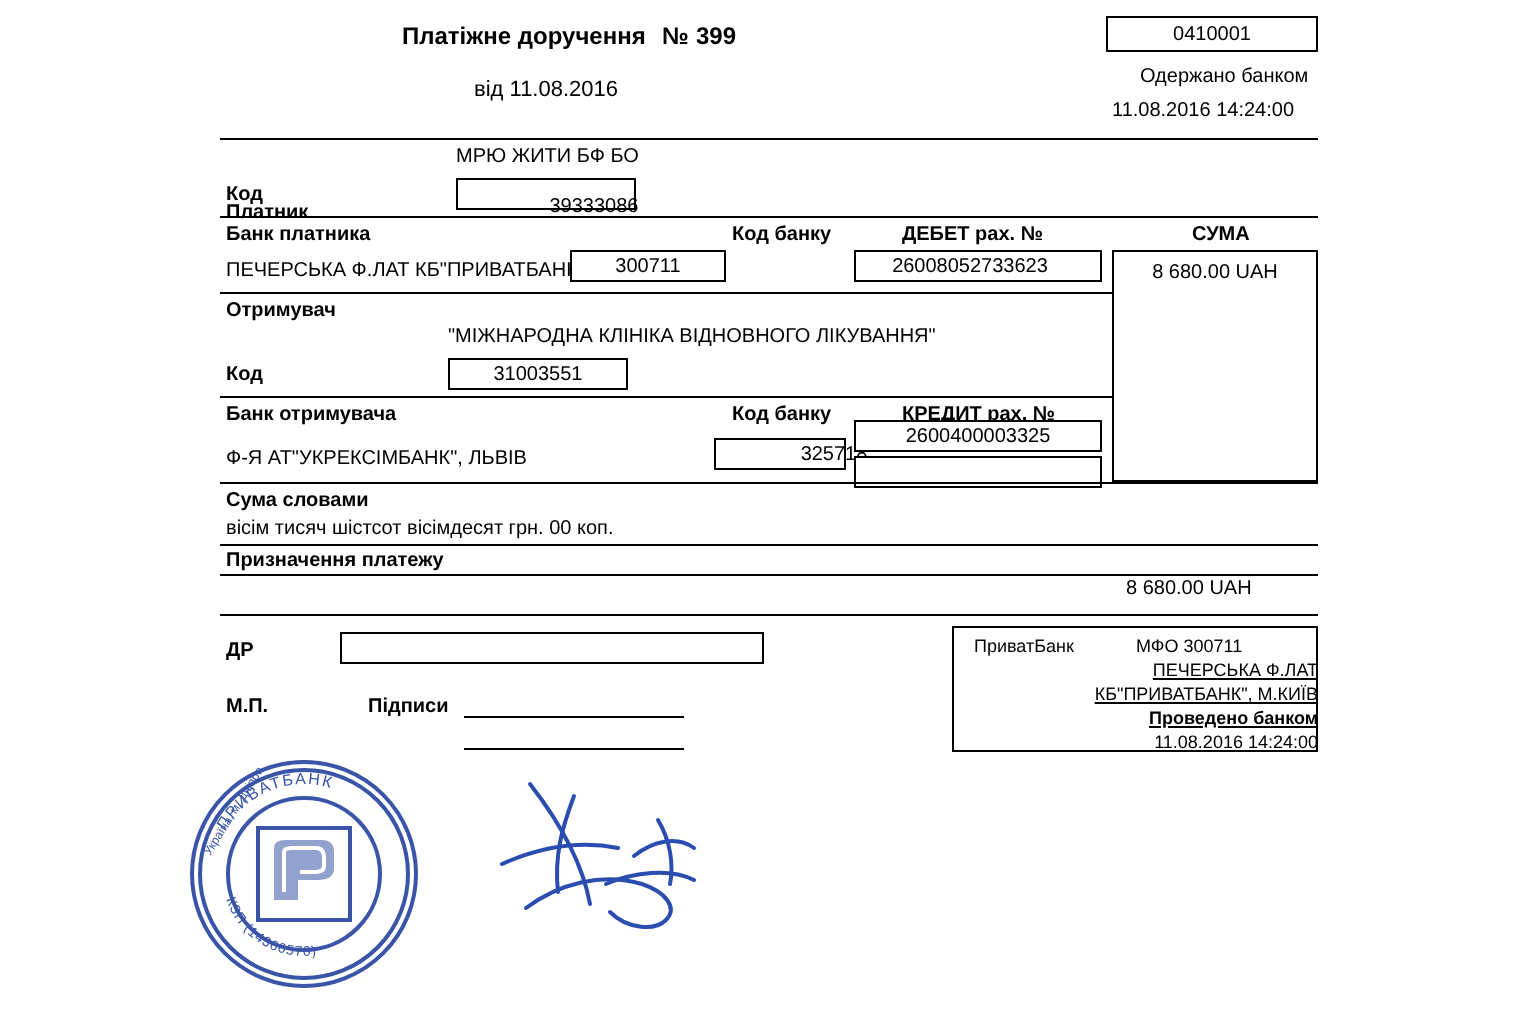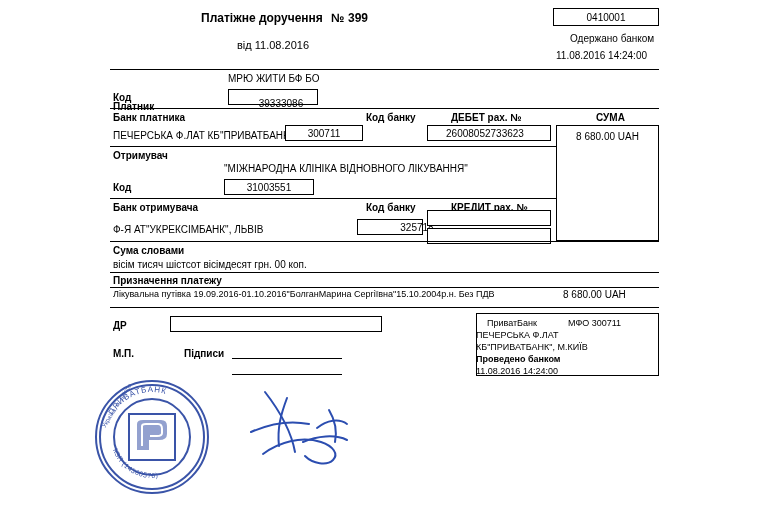--- a/index.html
+++ b/index.html
@@ -20,21 +20,21 @@
     left: 0; top: 0;
     width: 768px;
     height: 516px;
   }
   .abs { position: absolute; }
   .bold { font-weight: bold; }
   .t9 { font-size: 9px; }
   .t10 { font-size: 10px; }
   .t11 { font-size: 11px; }
   .t12 { font-size: 12px; }
-  .center { text-align: left; }
+  .center { text-align: right; text-decoration: underline; }
 
   
   .box {
     position: absolute;
     border: 1px solid #000000;
     box-sizing: border-box;
     background: #ffffff;
   }
   .boxtext {
     position: absolute;
@@ -85,21 +85,21 @@
   <div class="abs t10" style="left:570px; top:33px;">Одержано банком</div>
   <div class="abs t10" style="left:556px; top:50px;">11.08.2016 14:24:00</div>
 
   <div class="hline" style="left:110px; top:69px; width:549px;"></div>
 
   <div class="abs bold t10" style="left:113px; top:73px;margin-top:28px;">Платник</div>
   <div class="abs t10" style="left:228px; top:73px;">МРЮ ЖИТИ БФ БО</div>
 
   <div class="abs bold t10" style="left:113px; top:92px;">Код</div>
   <div class="box" style="left:228px; top:89px; width:90px; height:16px;"></div>
-  <div class="boxtext" style="left:224px; top:89px; width:90px; height:28px;padding-left:24px;">39333086</div>
+  <div class="boxtext" style="left:240px; top:89px; width:90px; height:28px;padding-left:24px;">39333086</div>
 
   <div class="hline" style="left:110px; top:108px; width:549px;"></div>
 
   <div class="abs bold t10" style="left:113px; top:112px;">Банк платника</div>
   <div class="abs bold t10" style="left:366px; top:112px;">Код банку</div>
   <div class="abs bold t10" style="left:451px; top:112px;">ДЕБЕТ рах. №</div>
   <div class="abs bold t10" style="left:596px; top:112px;">СУМА</div>
 
   <div class="abs t10" style="left:113px; top:130px;">ПЕЧЕРСЬКА Ф.ЛАТ КБ"ПРИВАТБАНК", М.КИЇВ</div>
 
@@ -126,31 +126,31 @@
   <div class="abs bold t10" style="left:113px; top:202px;">Банк отримувача</div>
   <div class="abs bold t10" style="left:366px; top:202px;">Код банку</div>
   <div class="abs bold t10" style="left:451px; top:202px;">КРЕДИТ рах. №</div>
 
   <div class="abs t10" style="left:113px; top:224px;">Ф-Я АТ"УКРЕКСІМБАНК", ЛЬВІВ</div>
 
   <div class="box" style="left:357px; top:219px; width:66px; height:16px;"></div>
   <div class="boxtext" style="left:357px; top:219px; width:66px; height:16px;margin-left:27px;">325718</div>
 
   <div class="box" style="left:427px; top:210px; width:124px; height:16px;"></div>
+  <div class="boxtext" style="left:427px; top:210px; width:124px; height:16px;">2600400003325</div>
 
   <div class="box" style="left:427px; top:228px; width:124px; height:16px;"></div>
 
   <div class="hline" style="left:110px; top:241px; width:549px;"></div>
   <div class="abs bold t10" style="left:113px; top:245px;">Сума словами</div>
   <div class="abs t10" style="left:113px; top:259px;">вісім тисяч шістсот вісімдесят грн. 00 коп.</div>
 
   <div class="hline" style="left:110px; top:272px; width:549px;"></div>
   <div class="abs bold t10" style="left:113px; top:275px;">Призначення платежу</div>
   <div class="hline" style="left:110px; top:287px; width:549px;"></div>
-  <div class="abs t9" style="left:113px; top:289px; width:440px; line-height:11px;">Лікувальна путівка 19.09.2016-01.10.2016"БолганМарина Сергіївна"15.10.2004р.н. Без ПДВ</div>
   <div class="abs t10" style="left:563px; top:289px;">8 680.00 UAH</div>
   <div class="hline" style="left:110px; top:307px; width:549px;"></div>
 
   <div class="abs bold t10" style="left:113px; top:320px;">ДР</div>
   <div class="box" style="left:170px; top:316px; width:212px; height:16px;"></div>
 
   <div class="abs bold t10" style="left:113px; top:348px;">М.П.</div>
   <div class="abs bold t10" style="left:172px; top:348px;margin-left:12px;">Підписи</div>
   <div class="underline-field" style="left:232px; top:358px; width:110px;"></div>
   <div class="underline-field" style="left:232px; top:374px; width:110px;"></div>

